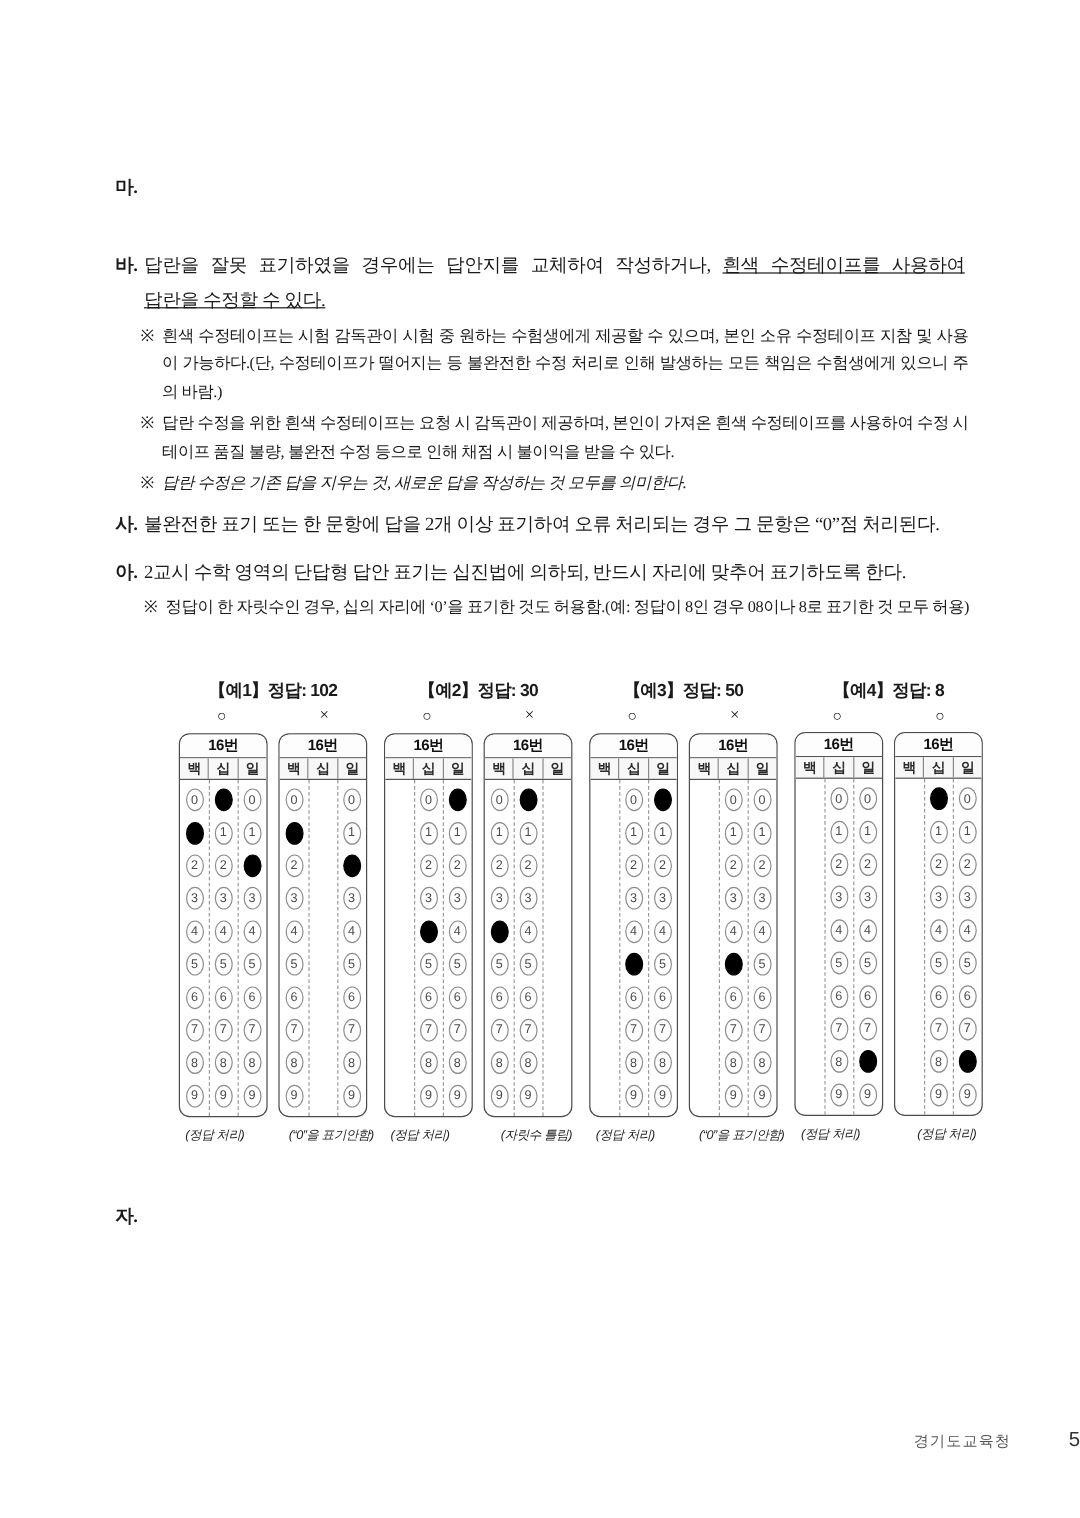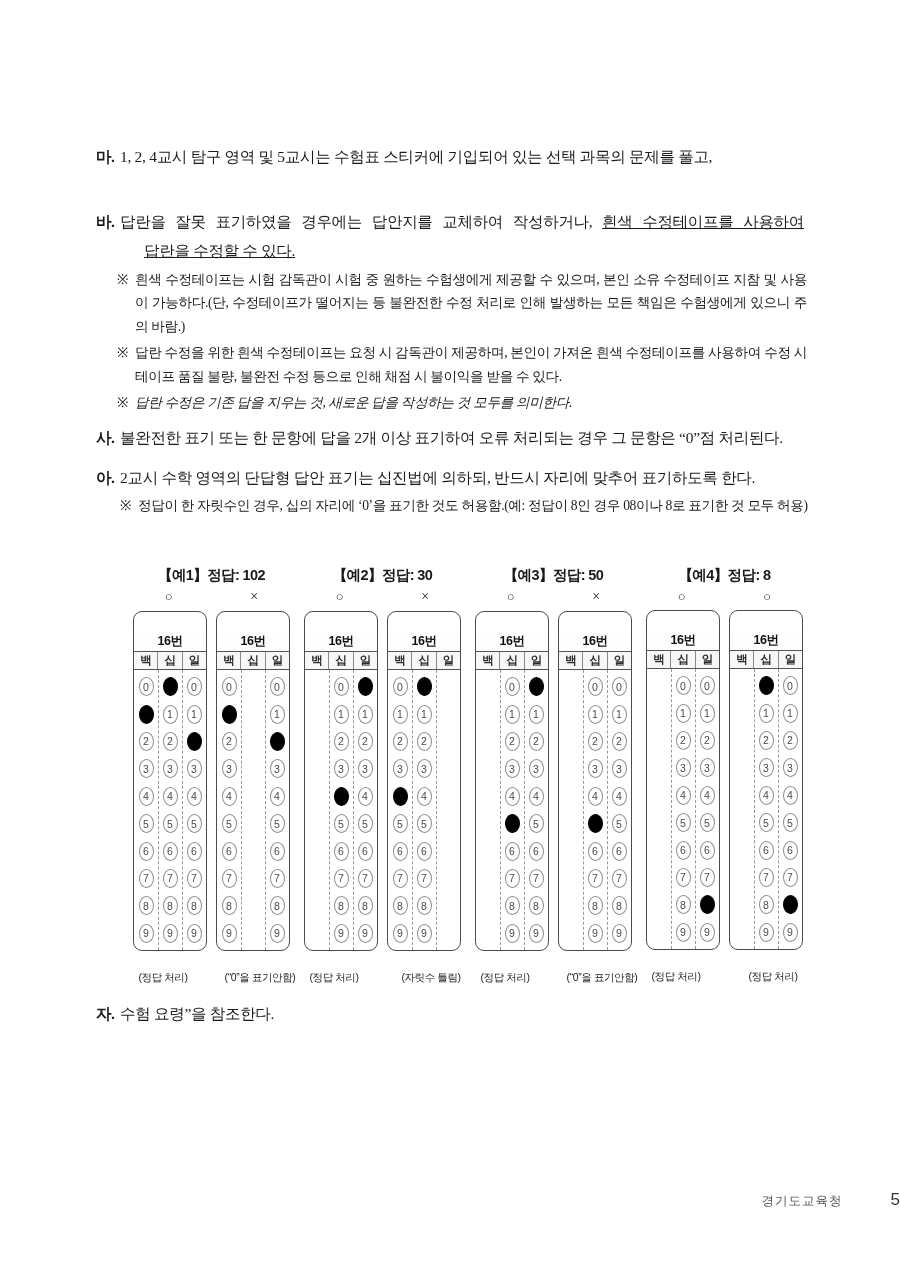--- a/index.html
+++ b/index.html
@@ -51,21 +51,20 @@
   }
   .card-head {
     text-align:center;
     font-family:"Liberation Sans","DejaVu Sans",sans-serif;
     font-size:12.5px; font-weight:bold;
     letter-spacing:-0.5px;
     padding:1px 0 1px;
     border-bottom:1.2px solid #555;
     background:#fdfdfd;
     color:#111;
-    margin-top:20px;
   }
   .card-cols {
     display:flex;
     border-bottom:1.2px solid #555;
     background:#f7f7f7;
   }
   .card-cols div {
     flex:1; text-align:center;
     font-family:"Liberation Sans","DejaVu Sans",sans-serif;
     font-size:11.5px; font-weight:bold; color:#2b2b2b;
@@ -87,51 +86,50 @@
     border:1.1px solid #8d8d8d;
     display:flex; align-items:center; justify-content:center;
     font-size:10.5px; color:#4a4a4a;
     font-family:"Liberation Sans","DejaVu Sans",sans-serif;
     box-sizing:border-box;
     background:#fff;
   }
   .bub.filled { background:#000; border-color:#000; color:transparent; }
   .bub.blank { border-color:transparent; background:transparent; color:transparent; }
 
-  .caps { display:flex; justify-content:center; width:100%; margin-top:20px; gap:23px; }
+  .caps { display:flex; justify-content:center; width:100%; margin-top:8px; gap:23px;font-style:italic; }
   .cap { width:74px; text-align:center; font-size:10.5px; color:#222; letter-spacing:-0.4px;
          font-family:"Liberation Sans","DejaVu Sans",sans-serif; white-space:nowrap; }
 
   
   .footer { position:absolute; left:0; right:0; bottom:55px; display:flex; justify-content:flex-end;
             align-items:baseline; }
   .footer-org { font-size:12.5px; color:#555; letter-spacing:1px; margin-right:48px;
                 font-family:"Liberation Sans","DejaVu Sans",sans-serif; }
   .footer-page { font-size:17px; color:#333; font-family:"Liberation Sans","DejaVu Sans",sans-serif; }
 </style>
 </head>
 <body>
 
 <div class="page">
 
   <div class="blk" style="left:96px; top:143px; width:708px;">
     <div class="item">
       <div class="item-marker">마.</div>
       <div class="item-body">
-        <div>1, 2, 4교시 탐구 영역 및 5교시는 수험표 스티커에 기입되어 있는 선택 과목의 문제를 풀고,</div>
       </div>
     </div>
   </div>
 
   <div class="blk" style="left:96px; top:208px; width:708px;">
     <div class="item">
       <div class="item-marker">바.</div>
       <div class="item-body">
         <span>답란을 잘못 표기하였을 경우에는 답안지를 교체하여 작성하거나, </span><span class="u">흰색 수정테이프를 사용하여</span>
-        <div class="u" style="display:inline-block;margin-left:24px;">답란을 수정할 수 있다.</div>
+        <div class="u" style="display:inline-block;">답란을 수정할 수 있다.</div>
       </div>
     </div>
   </div>
 
   <div class="blk" style="left:117px; top:268px; width:690px;">
     <div class="note" style="margin-bottom:3px;">
       <div class="note-marker">※</div>
       <div class="note-body">흰색 수정테이프는 시험 감독관이 시험 중 원하는 수험생에게 제공할 수 있으며, 본인 소유 수정테이프 지참 및 사용이 가능하다.(단, 수정테이프가 떨어지는 등 불완전한 수정 처리로 인해 발생하는 모든 책임은 수험생에게 있으니 주의 바람.)</div>
     </div>
     <div class="note" style="margin-bottom:3px;">
@@ -156,21 +154,21 @@
       <div class="item-marker">아.</div>
       <div class="item-body" style="text-align:left;">2교시 수학 영역의 단답형 답안 표기는 십진법에 의하되, 반드시 자리에 맞추어 표기하도록 한다.</div>
     </div>
     <div class="note" style="margin-left:24px; margin-top:1px;">
       <div class="note-marker">※</div>
       <div class="note-body" style="text-align:justify;">정답이 한 자릿수인 경우, 십의 자리에 ‘0’을 표기한 것도 허용함.(예: 정답이 8인 경우 08이나 8로 표기한 것 모두 허용)</div>
     </div>
   </div>
 
 
-  <div class="blk" style="left:126px; top:566px; width:670px;">
+  <div class="blk" style="left:142px; top:566px; width:670px;">
     <div class="ex-row" id="ex-row">
         <div class="ex-group">
           <div class="ex-label">【예1】정답: 102</div>
           <div class="marks">
             <div class="mark circ">○</div>
             <div class="mark">×</div>
           </div>
           <div class="cards">
             <div class="card">
               <div class="card-head">16번</div>
@@ -1193,21 +1191,20 @@
             <div class="cap">(정답 처리)</div>
           </div>
         </div>
       </div>
   </div>
 
   <div class="blk" style="left:96px; top:1000px; width:712px;">
     <div class="item">
       <div class="item-marker">자.</div>
       <div class="item-body">
-        <div>수험 요령”을 참조한다.</div>
       </div>
     </div>
   </div>
 
   <div class="footer">
     <div class="footer-org">경기도교육청</div>
     <div class="footer-page">5</div>
   </div>
 
 </div>

